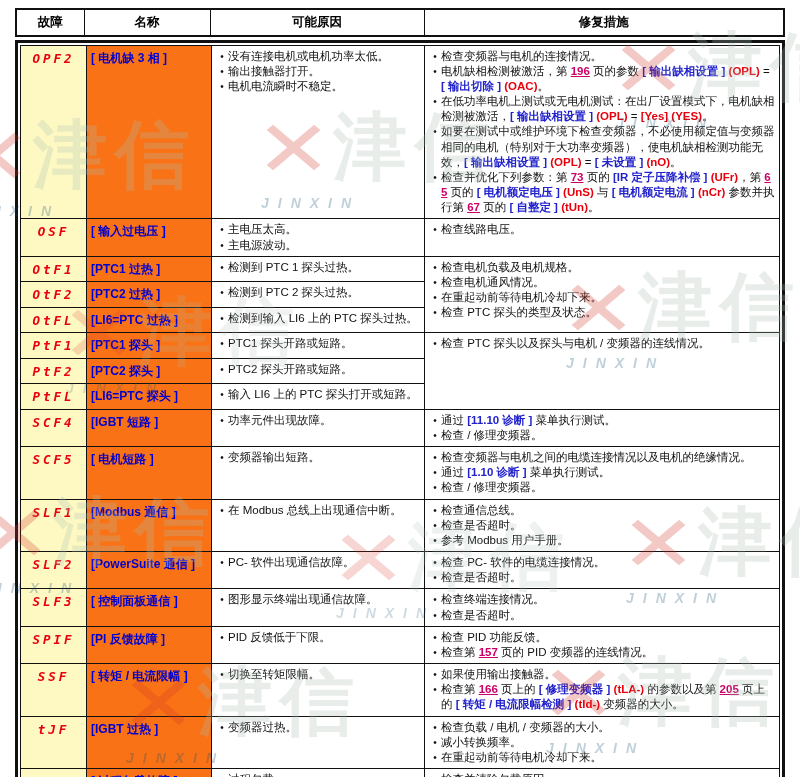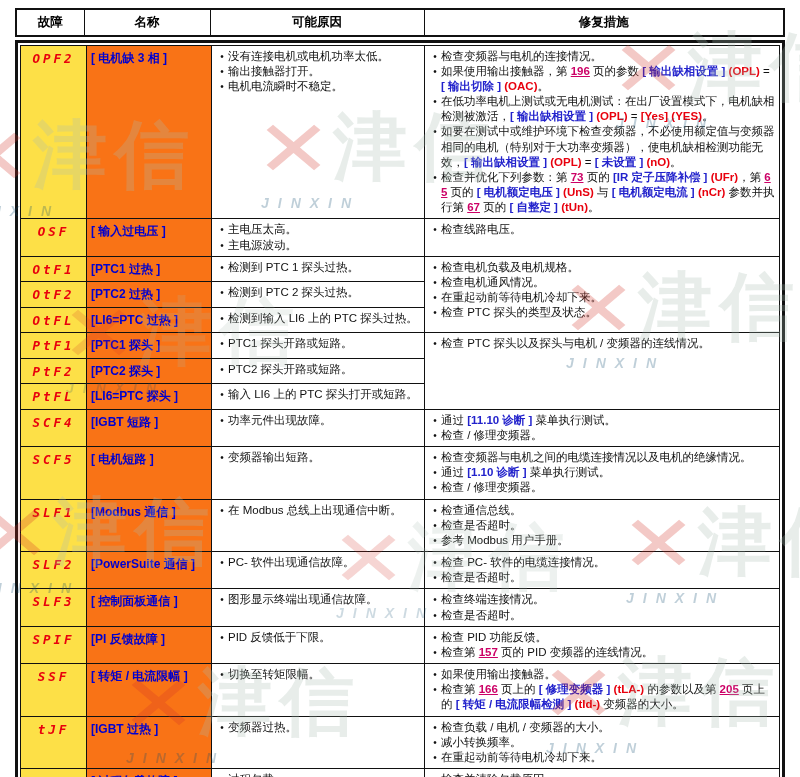--- a/index.html
+++ b/index.html
@@ -18,21 +18,21 @@
     border:1px solid #111; font-weight:bold; font-size:12.5px;
     text-align:center; padding:4px 2px; background:#fff; color:#000;
   }
 
   
   .body-frame { border:3px solid #111; padding:2px; background:#fff; }
   .fault-table { border:1px solid #111; }
   .fault-table td { border:1px solid #111; vertical-align:top; padding:3px 4px; }
 
   td.cell-fault {
-    background:#fde047; text-align:center; vertical-align:top; padding-top:5px;
+    background:#fef9c3; text-align:center; vertical-align:top; padding-top:5px;
     color:#e8000d; font-family:"DejaVu Sans Mono","Liberation Mono",monospace;
     font-weight:bold; font-style:italic; font-size:12.5px; letter-spacing:3px;
   }
   td.cell-name  { background:#f97316; color:#0000d0; font-weight:bold; font-size:12px; padding-top:5px; }
   td.cell-cause, td.cell-repair { background:#ffffff; }
 
   .line { display:flex; }
   .line .bullet { flex:0 0 12px; text-align:center; font-size:10px; padding-top:1px; }
   .line .txt { flex:1 1 auto; word-break:break-all; }
 
@@ -158,21 +158,21 @@
                 <span class="txt"><span>电机电流瞬时不稳定。</span></span>
               </div>
             </td>
             <td class="cell-repair">
               <div class="line">
                 <span class="bullet">•</span>
                 <span class="txt"><span>检查变频器与电机的连接情况。</span></span>
               </div>
               <div class="line">
                 <span class="bullet">•</span>
-                <span class="txt"><span>如果使用输出接触器，第 </span><span class="seg-link">196</span><span> 页的参数 </span><span class="seg-blue">[ 输出缺相设置 ]</span><span> </span><span class="seg-red">(OPL)</span><span> = </span><span class="seg-blue">[ 输出切除 ]</span><span> </span><span class="seg-red">(OAC)</span><span>。</span></span>
+                <span class="txt"><span>电机缺相检测被激活，第 </span><span class="seg-link">196</span><span> 页的参数 </span><span class="seg-blue">[ 输出缺相设置 ]</span><span> </span><span class="seg-red">(OPL)</span><span> = </span><span class="seg-blue">[ 输出切除 ]</span><span> </span><span class="seg-red">(OAC)</span><span>。</span></span>
               </div>
               <div class="line">
                 <span class="bullet">•</span>
                 <span class="txt"><span>在低功率电机上测试或无电机测试：在出厂设置模式下，电机缺相检测被激活，</span><span class="seg-blue">[ 输出缺相设置 ]</span><span> </span><span class="seg-red">(OPL)</span><span> = </span><span class="seg-red">[Yes] (YES)</span><span>。</span></span>
               </div>
               <div class="line">
                 <span class="bullet">•</span>
                 <span class="txt"><span>如要在测试中或维护环境下检查变频器，不必使用额定值与变频器相同的电机（特别对于大功率变频器），使电机缺相检测功能无效，</span><span class="seg-blue">[ 输出缺相设置 ]</span><span> </span><span class="seg-red">(OPL)</span><span> = </span><span class="seg-blue">[ 未设置 ]</span><span> </span><span class="seg-red">(nO)</span><span>。</span></span>
               </div>
               <div class="line">

